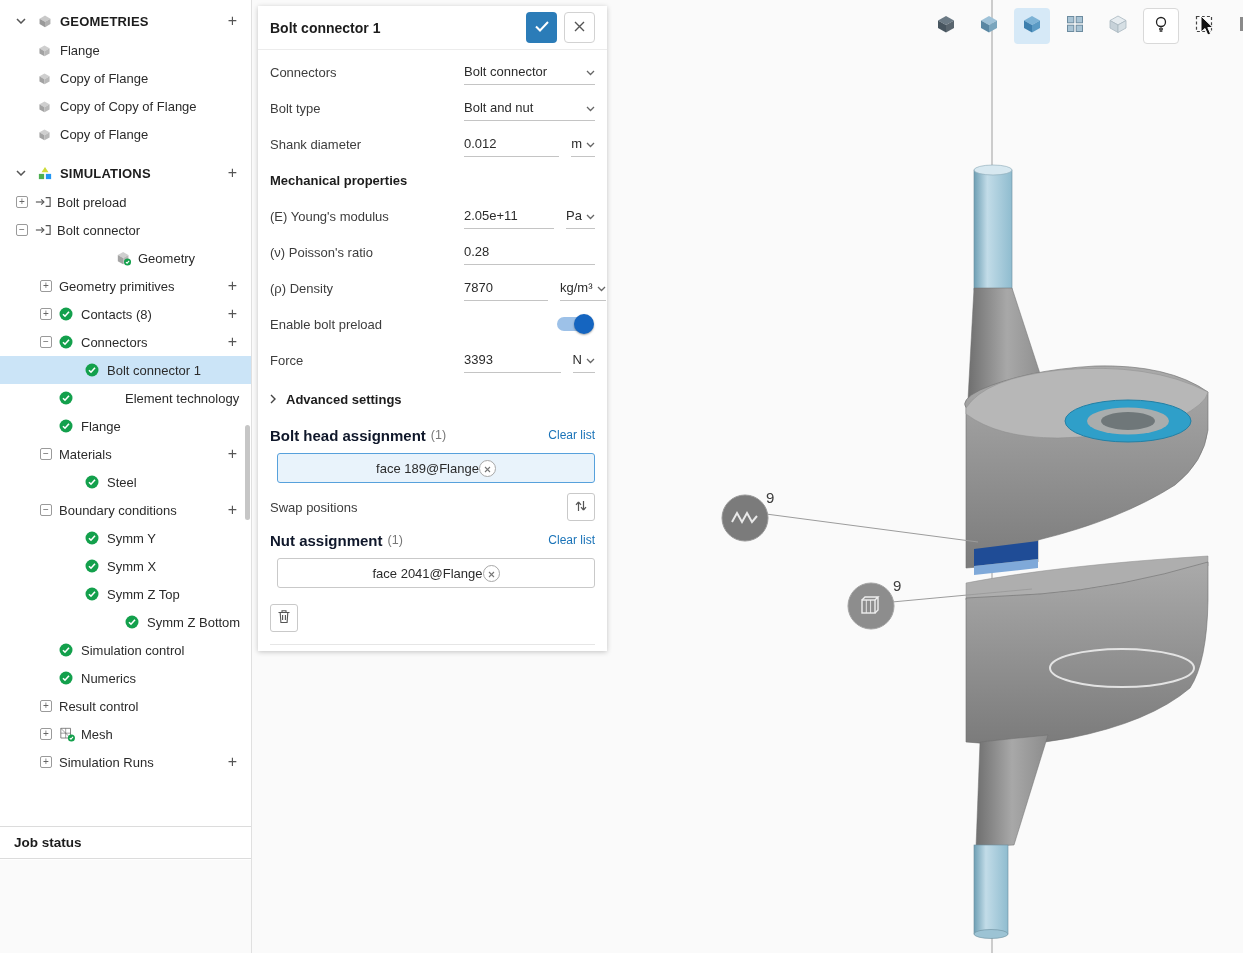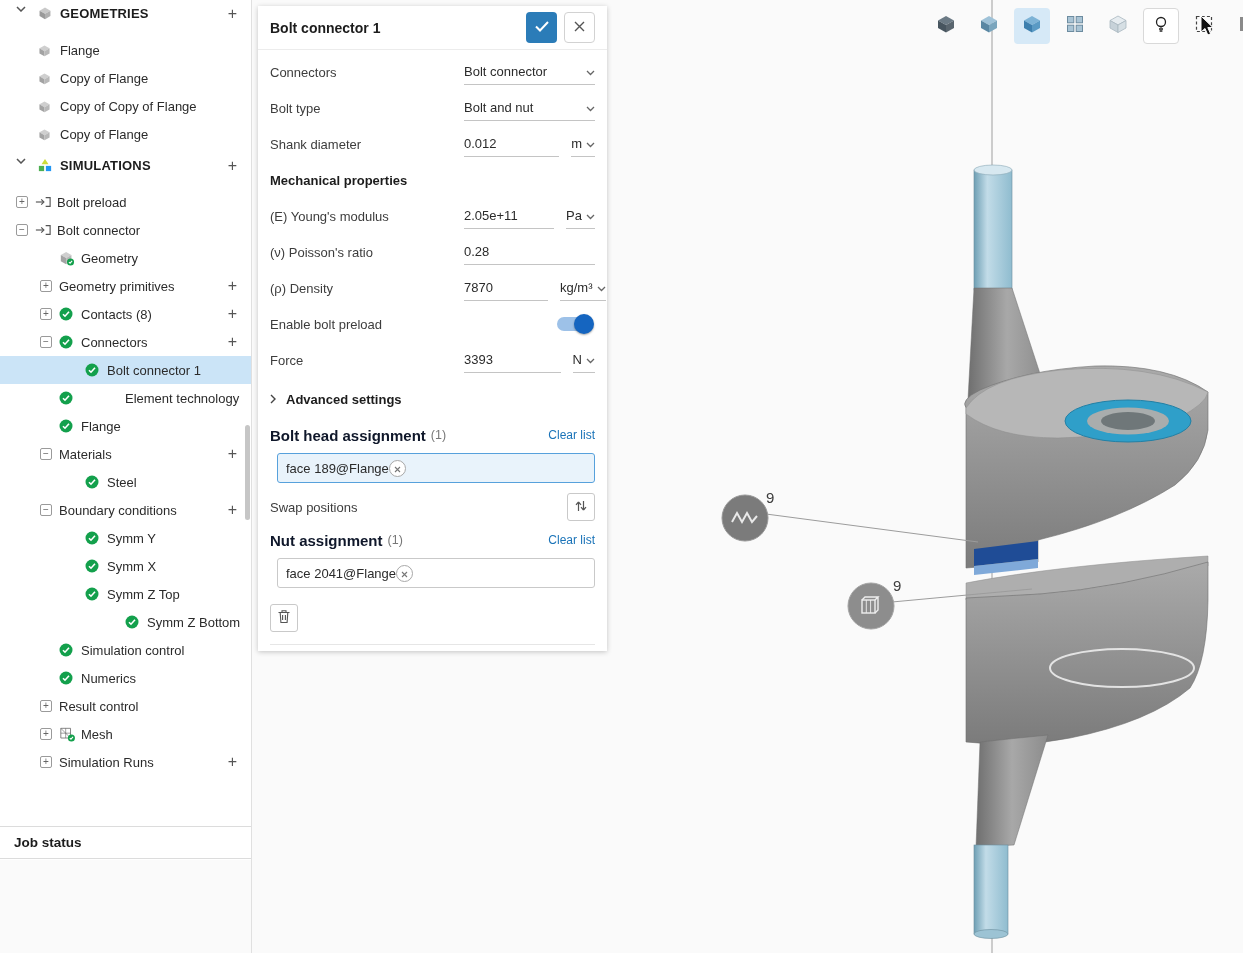--- a/index.html
+++ b/index.html
@@ -6,21 +6,21 @@
   html,body { margin:0; padding:0; }
   body {
     width:1243px; height:953px; position:relative; overflow:hidden;
     font-family:"Liberation Sans", sans-serif; background:#fafafa; color:#222;
   }
 
   
   .sidebar { position:absolute; left:0; top:0; width:252px; height:953px;
     background:#fff; border-right:1px solid #e0e0e0; z-index:30; }
   .tree { position:absolute; top:0; left:0; right:0; height:826px; overflow:hidden; padding-top:6px; }
-  .tree-header { display:flex; align-items:flex-start; height:30px; padding-left:16px; cursor:pointer; }
+  .tree-header { display:flex; align-items:center; height:30px; padding-left:16px; cursor:pointer; }
   .tree-header.mt { margin-top:10px; }
   .tree-header .sec-label { font-weight:bold; font-size:13px; color:#1c1c1c; letter-spacing:.2px; }
   .tree-header .chev-wrap { width:14px; margin-right:8px; display:flex; }
   .tree-header .sec-icon { width:16px; margin-right:6px; display:flex; }
   .tree-row { display:flex; align-items:center; height:28px; font-size:13px; color:#2b2b2b; cursor:pointer; }
   .tree-row.selected { background:#cbe4f7; }
   .expander { width:12px; height:12px; border:1px solid #9a9a9a; border-radius:2px;
     font-size:10px; line-height:10px; text-align:center; color:#666; margin-right:7px; flex:none; background:#fff; }
   .tree-icon { width:16px; margin-right:6px; display:flex; flex:none; align-items:center; }
   .tree-label { white-space:nowrap; }
@@ -56,21 +56,21 @@
   .toggle { width:34px; height:14px; background:#9dc1e8; border-radius:7px; position:relative; cursor:pointer; margin-right:4px; }
   .toggle .knob { width:20px; height:20px; border-radius:50%; background:#1565c0; position:absolute;
     right:-3px; top:-3px; box-shadow:0 1px 2px rgba(0,0,0,.35); }
   .adv-row { display:flex; align-items:center; gap:10px; height:42px; cursor:pointer; }
   .adv-row .alabel { font-size:13px; font-weight:bold; color:#1c1c1c; }
   .assign-hdr { display:flex; align-items:center; height:30px; }
   .assign-hdr .alabel { font-size:15px; font-weight:bold; color:#0f172a; }
   .assign-hdr .count { font-size:12.5px; color:#777; margin-left:5px; }
   .clear-link { margin-left:auto; font-size:12px; color:#1a73b8; cursor:pointer; }
   .chip { height:30px; border:1px solid #c9c9c9; border-radius:3px; display:flex; align-items:center;
-    justify-content:flex-start; padding:0 8px; margin:3px 0 6px 7px; font-size:13px; color:#2b2b2b; background:#fff; }
+    justify-content:center; padding:0 8px; margin:3px 0 6px 7px; font-size:13px; color:#2b2b2b; background:#fff; }
   .chip.hl { border:1px solid #57a1dc; background:#e9f3fb; }
   .chip-x { width:17px; height:17px; border:1px solid #a8a8a8; border-radius:50%; background:#fff;
     display:flex; align-items:center; justify-content:center; cursor:pointer; padding:0; }
   .sq-btn { width:28px; height:28px; border:1px solid #c9c9c9; border-radius:3px; background:#fff;
     display:flex; align-items:center; justify-content:center; cursor:pointer; }
   .delete-row { padding:10px 0 12px 0; border-bottom:1px solid #e6e6e6; }
   .panel-foot { height:6px; }
 
   
   .scene { position:absolute; left:0; top:0; z-index:5; pointer-events:none; }
@@ -309,21 +309,21 @@
         <span class="expander">−</span>
         <span class="tree-icon">
           <svg width="16" height="12" viewBox="0 0 18 12" fill="none" stroke="#555" stroke-width="1.3">
             <path d="M1 6h8"></path>
             <path d="M7 3l3 3-3 3"></path>
             <path d="M12 1h5v10h-5"></path>
           </svg>
         </span>
         <span class="tree-label">Bolt connector</span>
       </div>
-      <div class="tree-row" style="padding-left: 59px;">
+      <div class="tree-row" style="padding-left: 88px; margin-left: 28px;">
         <span class="tree-icon">
           <svg width="16" height="15" viewBox="0 0 18 17">
             <path d="M8 1 14 4.5 8 8 2 4.5Z" fill="#cfcfcf"></path>
             <path d="M2 4.5 8 8v7L2 11.5Z" fill="#a3a3a3"></path>
             <path d="M14 4.5 8 8v7l6-3.5Z" fill="#b8b8b8"></path>
             <circle cx="13" cy="12.5" r="4" fill="#13a04c"></circle>
             <path d="M11.2 12.5l1.3 1.3 2.3-2.6" stroke="#fff" stroke-width="1.2" fill="none"></path>
           </svg>
         </span>
         <span class="tree-label">Geometry</span>

